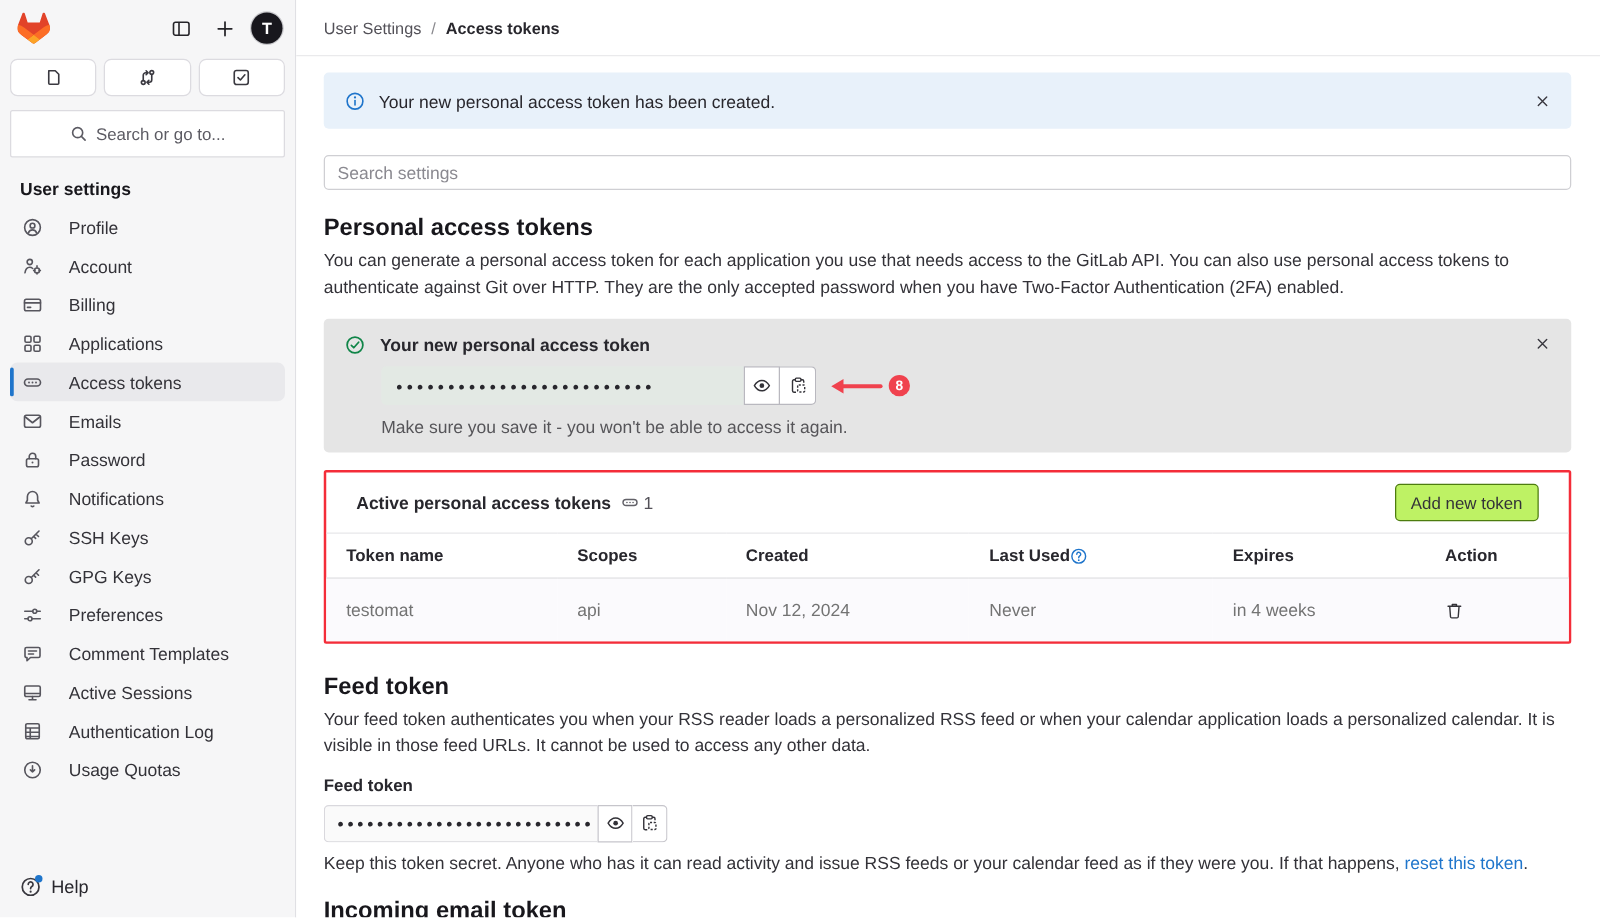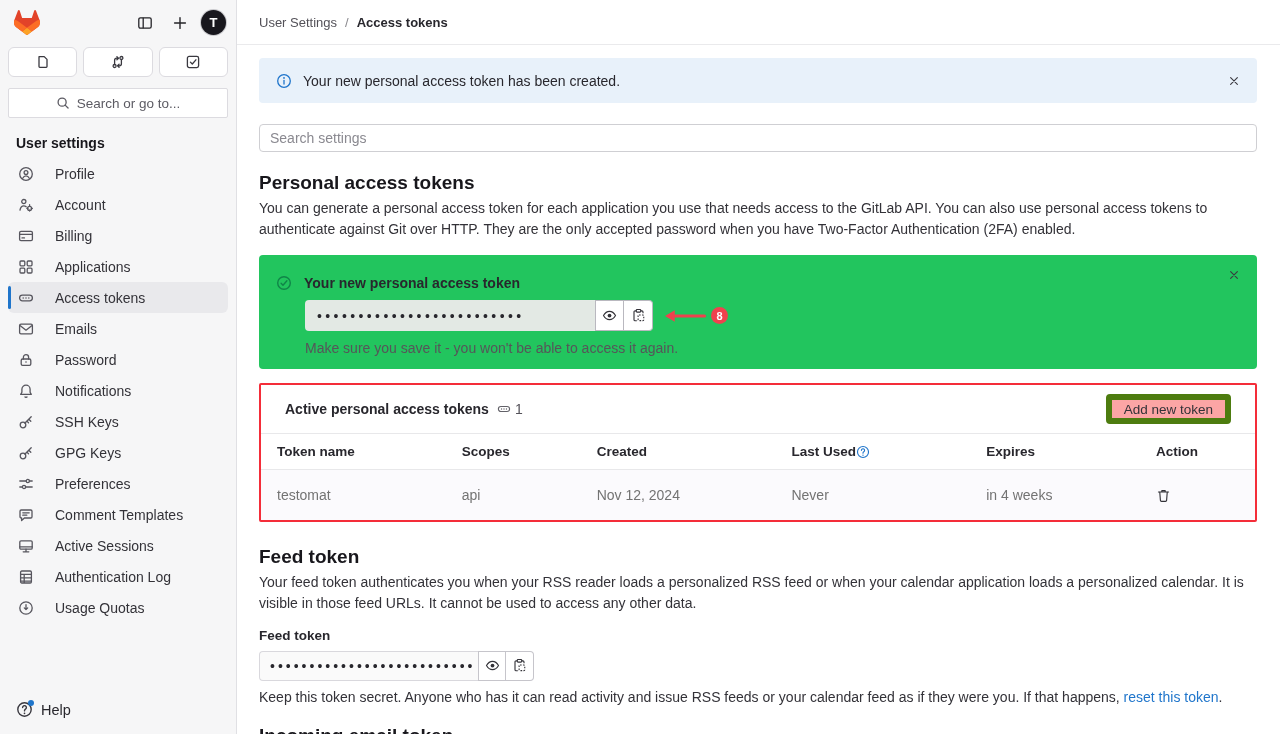--- a/index.html
+++ b/index.html
@@ -29,21 +29,21 @@
     background: #18171d; color: #fff; font-weight: 700; font-size: 13px;
     display: flex; align-items: center; justify-content: center; cursor: pointer;
     box-shadow: 0 0 0 1px #c9c9cd;
   }
   .sb-shortcuts { display: flex; gap: 6px; padding: 2px 8px 0; }
   .sc-btn {
     flex: 1; height: 30px; background: #fff; border: 1px solid #dcdbe0; border-radius: 6px;
     display: flex; align-items: center; justify-content: center; color: #3a3940; cursor: pointer;
   }
   .sb-search {
-    margin: 11px 8px 0; height: 30px; background: #fff; border: 1px solid #dcdbe0; border-radius: 2px;
+    margin: 11px 8px 0; height: 38px; background: #fff; border: 1px solid #dcdbe0; border-radius: 2px;
     display: flex; align-items: center; justify-content: center; gap: 7px;
     color: #5c5b63; font-size: 13.5px; cursor: pointer;
   }
   .sb-title { font-weight: 700; font-size: 14px; color: #18171c; padding: 17px 16px 7px; }
   .nav { flex: 1; padding: 0 8px; overflow: hidden; }
   .nav-item {
     position: relative; height: 31px; border-radius: 6px;
     display: flex; align-items: center; gap: 21px; padding: 0 10px;
     color: #333238; cursor: pointer;
   }
@@ -81,21 +81,21 @@
   .search-settings {
     display: block; margin-top: 21px; width: 100%; height: 28px;
     border: 1px solid #cfcfd3; border-radius: 4px; padding: 0 10px;
     font-family: "Liberation Sans", sans-serif; font-size: 14px; color: #333238; background: #fff;
   }
   .search-settings::placeholder { color: #8a8990; }
 
   h1.section { margin-top: 20px; font-size: 19px; font-weight: 700; color: #18171c; }
   .desc { margin-top: 4px; line-height: 1.48; color: #333238; }
 
-  .alert-success { margin-top: 16px; background: #22c55e; border-radius: 4px; padding: 20px 17px 13px; position: relative; }
+  .alert-success { margin-top: 16px; background: #e5e5e5; border-radius: 4px; padding: 13px 17px 13px; position: relative; }
   .as-head { display: flex; align-items: center; gap: 12px; font-weight: 700; color: #28272d; }
   .as-head .ok-ic { color: #108548; }
   .as-close { position: absolute; top: 14px; right: 17px; }
   .as-body { padding-left: 29px; }
   .token-row { margin-top: 9px; display: flex; align-items: center; }
   .token-field {
     width: 290px; height: 31px; background: #e3e9e4; border-radius: 4px 0 0 4px;
     display: flex; align-items: center; padding: 0 12px; overflow: hidden;
     color: #28272d; font-size: 14px; letter-spacing: 3.4px; white-space: nowrap;
   }
@@ -110,22 +110,22 @@
     font-size: 11px; font-weight: 700; display: flex; align-items: center; justify-content: center;
   }
   .as-note { margin-top: 9px; color: #565559; }
 
   .red-box { margin-top: 14px; border: 2px solid #f42d39; border-radius: 2px; }
   .rb-head { display: flex; align-items: center; padding: 9px 24px; }
   .rb-title { font-weight: 700; color: #28272d; }
   .rb-count { display: inline-flex; align-items: center; gap: 4px; margin-left: 8px; color: #535158; font-weight: 400; }
   .rb-count .ic { color: #626168; }
   .add-btn {
-    margin-left: auto; height: 30px; padding: 0 12px; background: #fca5a5;
-    border: 6px solid #4d7c0f; border-radius: 4px; color: #333238; font-size: 13.5px;
+    margin-left: auto; height: 30px; padding: 0 12px; background: #bef264;
+    border: 1px solid #4d7c0f; border-radius: 4px; color: #333238; font-size: 13.5px;
     font-family: "Liberation Sans", sans-serif; cursor: pointer;
   }
   table.pat-table { width: 100%; border-collapse: collapse; font-size: 14px; }
   .pat-table th {
     text-align: left; font-size: 13.5px; font-weight: 700; color: #28272d;
     padding: 10px 8px 10px 16px; border-top: 1px solid #e8e8ea; border-bottom: 1px solid #e8e8ea;
   }
   .pat-table th .th-wrap { display: inline-flex; align-items: flex-end; gap: 0; }
   .pat-table .q-ic { color: #1f75cb; cursor: pointer; }
   .pat-table td { background: #fbfafd; padding: 17px 8px 17px 16px; color: #737373; }

